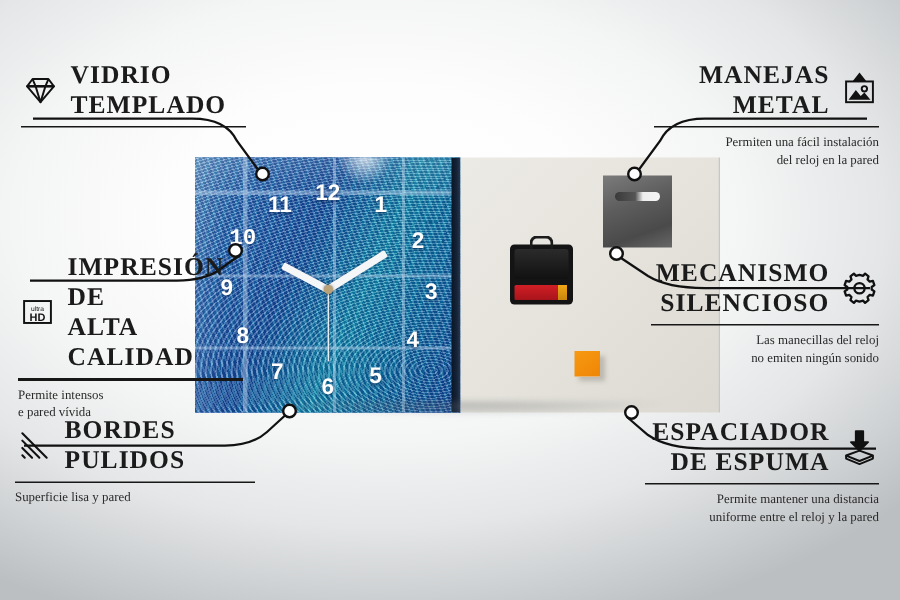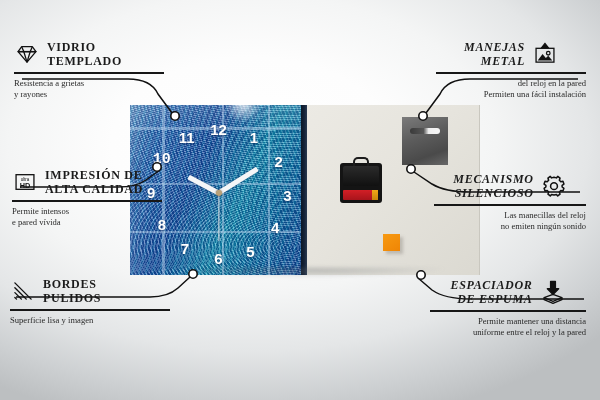--- a/index.html
+++ b/index.html
@@ -172,25 +172,25 @@
     background: linear-gradient(145deg, #f79a12 0%, #ef8505 100%);
     box-shadow: 3px 3px 3px rgba(120,115,105,.35);
   }
 
   
   .callout { position: absolute; }
   .callout .head {
     display: flex; align-items: center; gap: 7px;
   }
   .callout.left  .head { justify-content: flex-start; }
-  .callout.right .head { justify-content: center; font-style: italic; }
+  .callout.right .head { justify-content: flex-end; }
   .title {
     font-family: "Liberation Serif", serif;
     font-weight: bold;
-    font-size: 12px;
+    font-size: 17px;
     letter-spacing: .7px;
     color: #1b1b1b;
     line-height: 1.18;
     text-transform: uppercase;
   }
   .callout.left  .title { text-align: left; }
   .callout.right .title { text-align: right; }
   .rule { height: 1.4px; background: #171717; margin: 4px 0 4px; }
   .desc {
     font-family: "Liberation Serif", serif;
@@ -289,24 +289,20 @@
           <path d="M5 13 H27"></path>
             </g>
           </svg>
       </span>
       <div class="title">
         <div>VIDRIO</div>
         <div>TEMPLADO</div>
       </div>
     </div>
     <div class="rule"></div>
-    <div class="desc">
-      <div>Resistencia a grietas</div>
-      <div>y rayones</div>
-    </div>
   </div>
 
   <div class="callout left" style="left:12px; top:168px; width:150px;">
     <div class="head">
       <span class="ico">
         <svg viewBox="0 0 32 32">
           <rect x="5" y="7" width="22" height="18" fill="none" stroke="#111" stroke-width="1.6"></rect>
           <text x="16" y="15" font-family="Liberation Sans, sans-serif" font-size="5.5" text-anchor="middle" fill="#111">ultra</text>
           <text x="16" y="23" font-family="Liberation Sans, sans-serif" font-size="9" font-weight="bold" text-anchor="middle" fill="#111">HD</text>
         </svg>
@@ -335,21 +331,21 @@
             </g>
           </svg>
       </span>
       <div class="title">
         <div>BORDES</div>
         <div>PULIDOS</div>
       </div>
     </div>
     <div class="rule"></div>
     <div class="desc">
-      <div>Superficie lisa y imagen</div>
+      <div>Superficie lisa y pared</div>
     </div>
   </div>
 
   <div class="callout right" style="left:436px; top:40px; width:150px;">
     <div class="head">
       <div class="title">
         <div>MANEJAS</div>
         <div>METAL</div>
       </div>
       <span class="ico">
@@ -358,22 +354,22 @@
           <path d="M16 3 L12 8 H20 Z" fill="#111"></path>
           <rect x="5" y="9" width="22" height="17"></rect>
           <circle cx="20" cy="15" r="2.2"></circle>
           <path d="M7 24 L13 16 L17 21 L20 18 L25 24 Z" fill="#111" stroke="none"></path>
             </g>
           </svg>
       </span>
     </div>
     <div class="rule"></div>
     <div class="desc">
+      <div>Permiten una fácil instalación</div>
       <div>del reloj en la pared</div>
-      <div>Permiten una fácil instalación</div>
     </div>
   </div>
 
   <div class="callout right" style="left:434px; top:172px; width:152px;">
     <div class="head">
       <div class="title">
         <div>MECANISMO</div>
         <div>SILENCIOSO</div>
       </div>
       <span class="ico">

